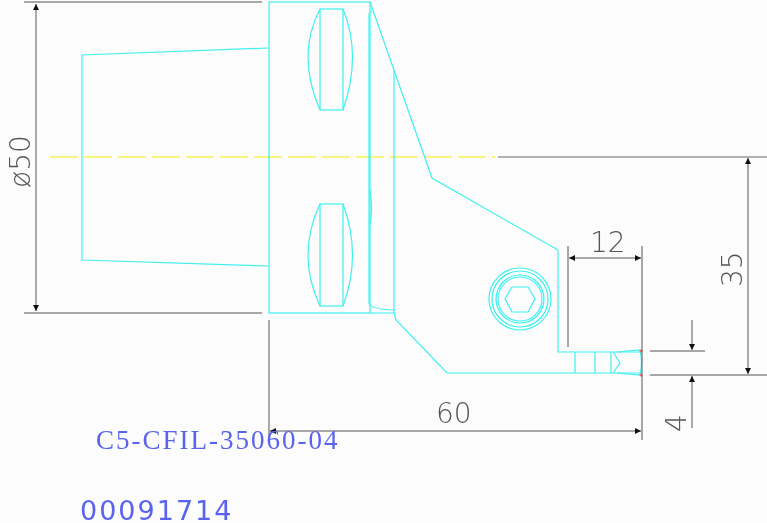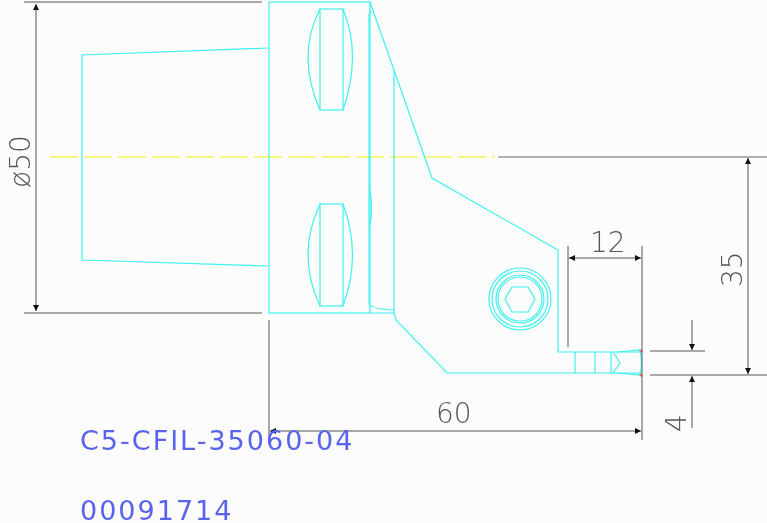--- a/index.html
+++ b/index.html
@@ -83,14 +83,14 @@
 
   <g fill="#555" class="cad-text">
     <text font-size="28" transform="translate(30,188) rotate(-90)">ø50</text>
     <text font-size="28" x="590" y="252">12</text>
     <text font-size="28" x="436" y="423">60</text>
     <text font-size="28" transform="translate(742,287) rotate(-90)">35</text>
     <text font-size="28" transform="translate(686,432) rotate(-90)">4</text>
   </g>
 </svg>
 
-<div class="label" style="left:80px;top:425px;">C5-CFIL-35060-04</div>
+<div class="label" style="left:96px;top:425px;font-family:Liberation Serif, serif;">C5-CFIL-35060-04</div>
 <div class="label" style="left:80px;top:495px;">00091714</div>
 
 </body></html>

